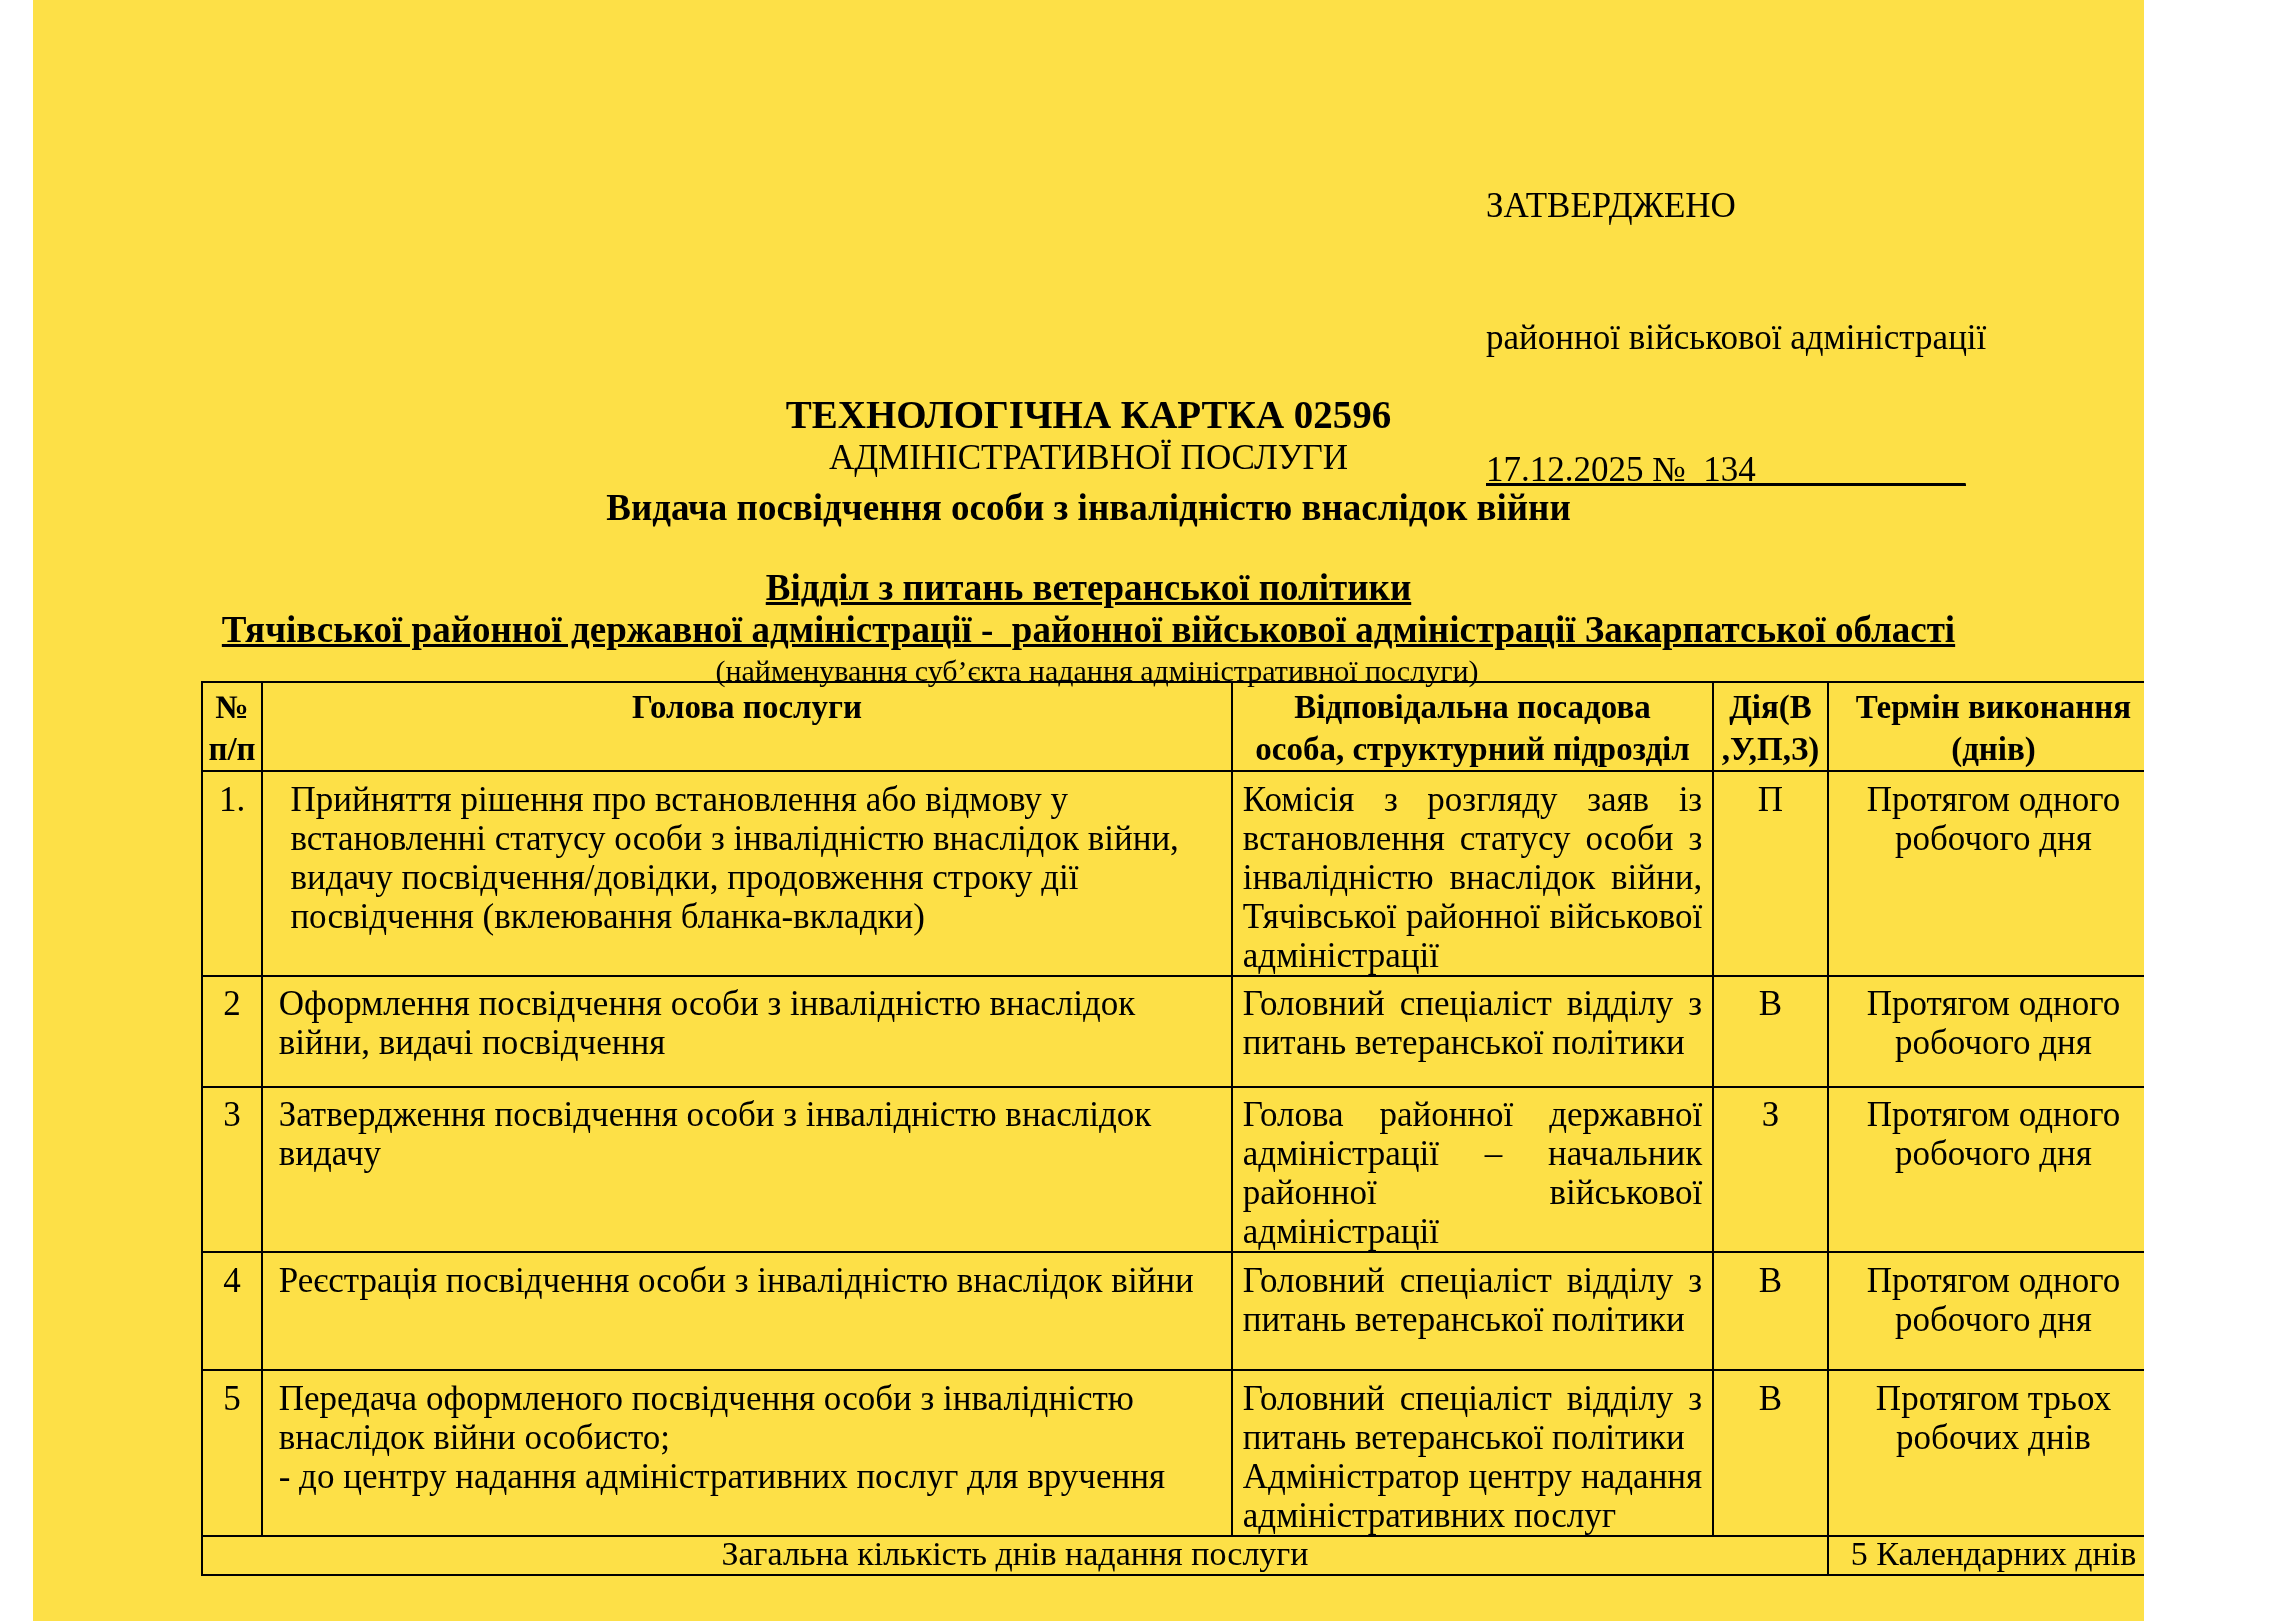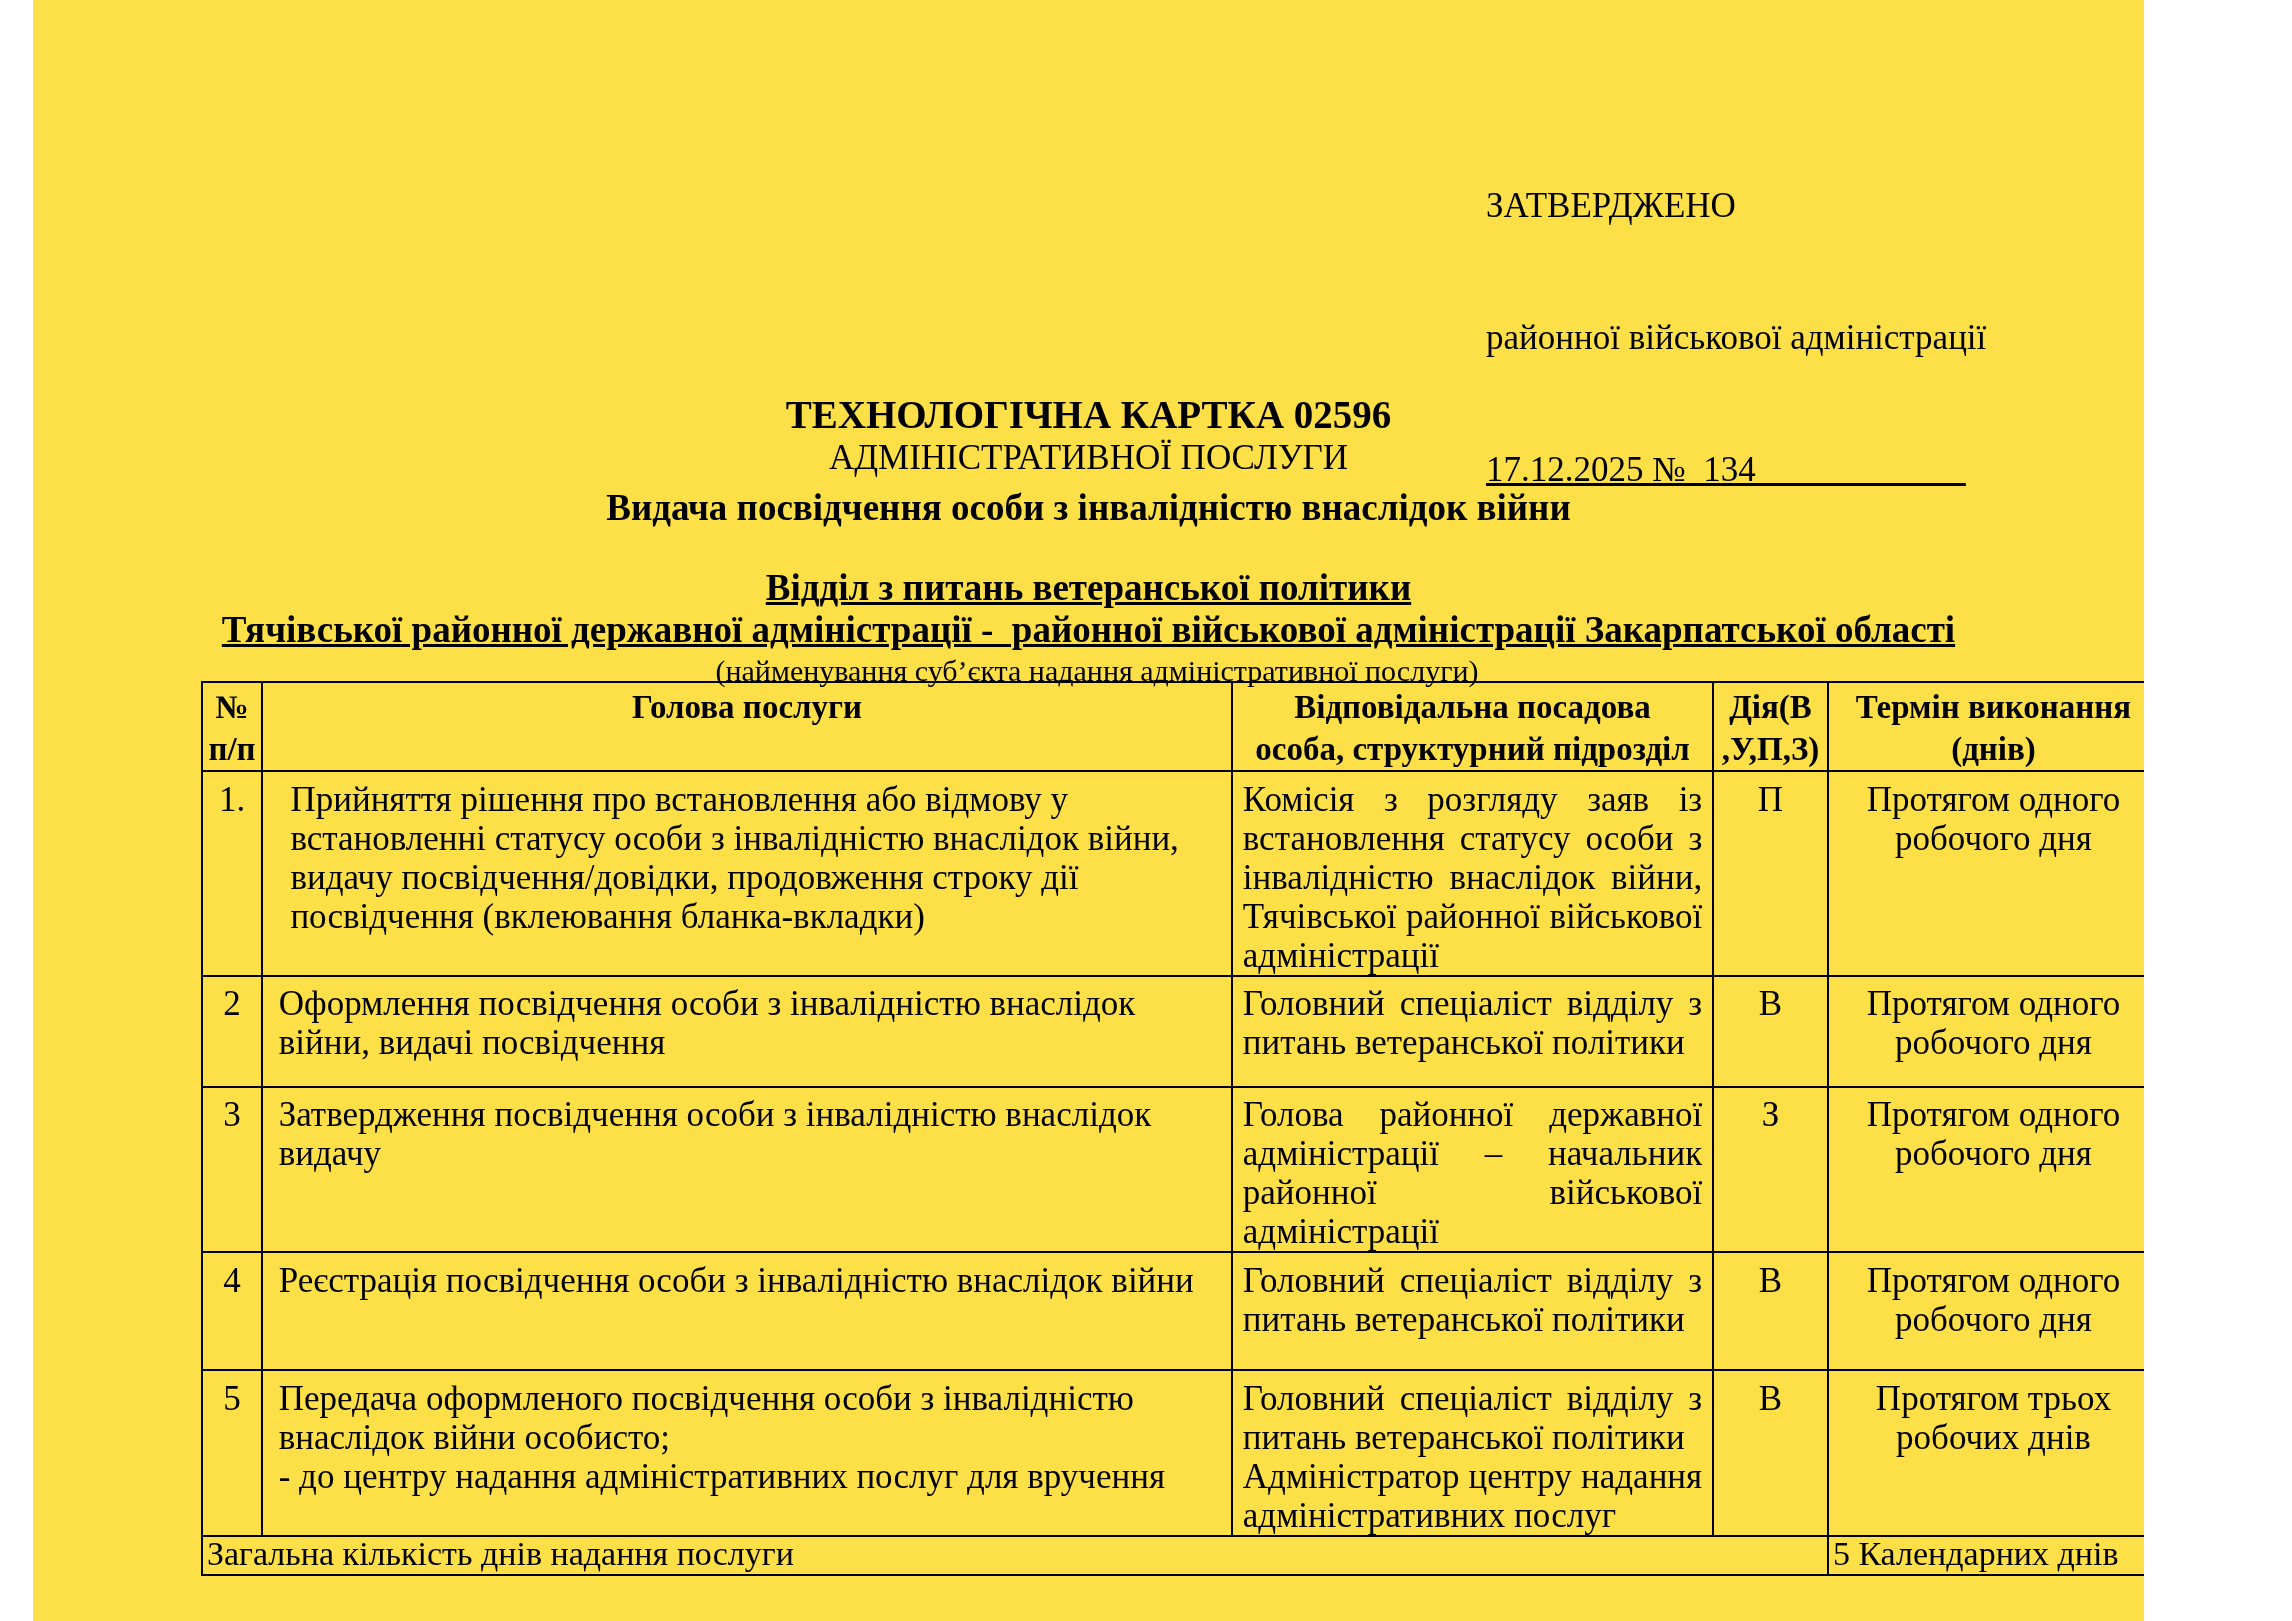--- a/index.html
+++ b/index.html
@@ -88,21 +88,21 @@
   td.resp {
     padding: 7.8px 9.8px 0 9.8px;
     line-height: 39px;
     text-align: justify;
     white-space: pre-line;
   }
   td.act  { text-align: center; padding-top: 7.8px; line-height: 39px; }
   td.term { text-align: center; padding: 7.8px 7.8px 0 7.8px; line-height: 39px; }
 
   tfoot td {
-    text-align: left;
+    text-align: center;
     font-size: 34px;
     line-height: 31px;
     padding: 1px 3.9px;
     vertical-align: middle;
     border-bottom: 5.9px solid #2f2f2f;
   }
 </style>
 </head>
 <body>
 

